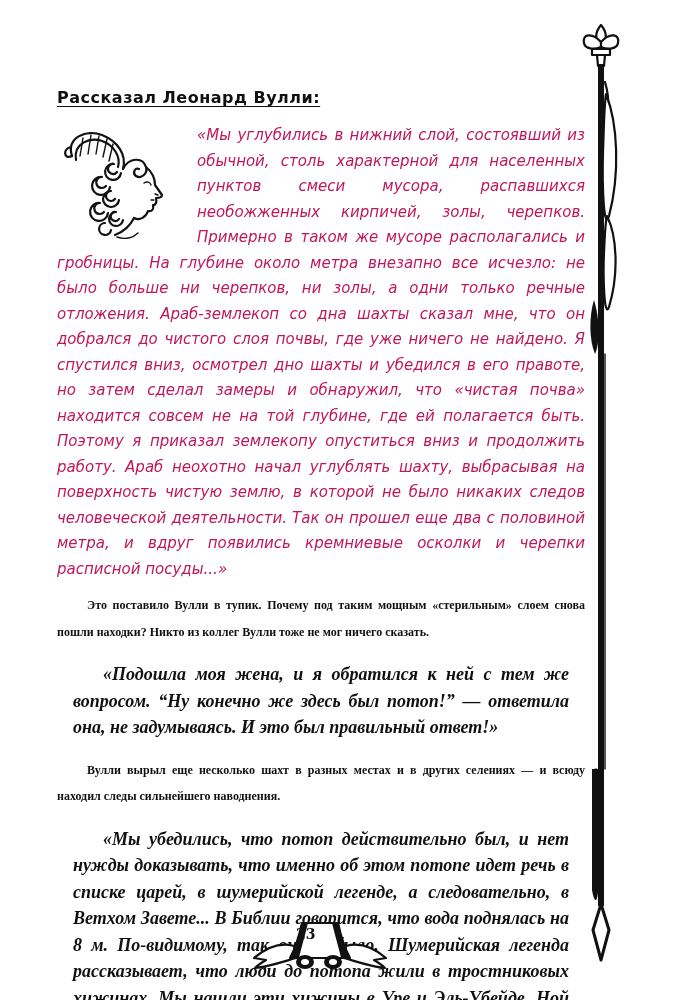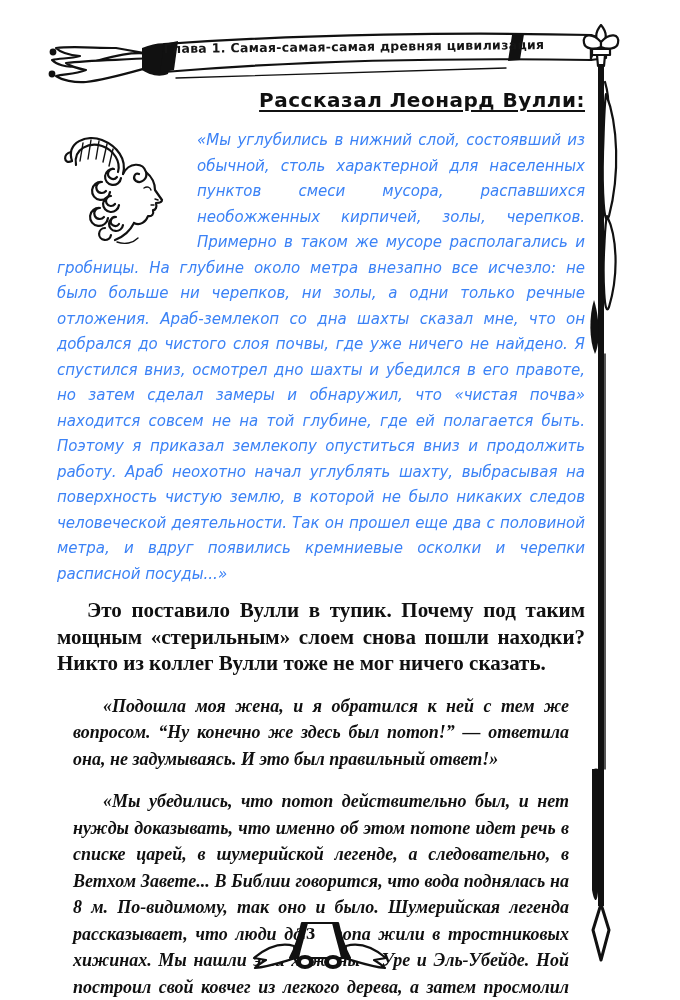--- a/index.html
+++ b/index.html
@@ -15,36 +15,36 @@
     position:absolute;left:108px;top:17px;width:400px;text-align:center;
     font-family:"DejaVu Sans", sans-serif;font-size:12.5px;font-weight:bold;
     letter-spacing:0.3px;color:#151515;transform:rotate(-0.6deg);
     white-space:nowrap;
   }
   
   .flagpole{position:absolute;left:572px;top:24px;width:64px;height:952px;}
   
   .content{position:absolute;left:57px;top:88px;width:528px;}
   .heading{
-    margin:0 0 16px 0;text-align:right;
+    margin:0 0 16px 0;text-align:left;
     font-family:"DejaVu Sans", sans-serif;font-weight:600;
-    font-size:20px;letter-spacing:0.5px;
+    font-size:16px;letter-spacing:0.5px;
     text-decoration:underline;text-underline-offset:3px;
   }
   .hand-quote{
     margin:0 0 10px 0;text-align:justify;
     font-family:"DejaVu Sans", sans-serif;font-style:italic;
-    font-size:15px;line-height:25.5px;color:#3b82f6;
+    font-size:15px;line-height:25.5px;color:#be185d;
   }
   .portrait{
     float:left;width:130px;height:118px;margin:2px 10px 4px 0;
   }
   .serif-para{
     margin:0;text-align:justify;text-indent:30px;
-    font-size:21px;line-height:26.5px;font-weight:700;color:#101010;
+    font-size:12px;line-height:26.5px;font-weight:700;color:#101010;
   }
   .serif-quote{
     margin:16px;text-align:justify;text-indent:30px;
     font-size:18px;line-height:26.5px;font-weight:700;font-style:italic;color:#101010;
   }
   
   .folio{position:absolute;left:250px;top:918px;width:140px;height:54px;}
   .folio svg{position:absolute;left:0;top:0;}
   .folio-number{
     position:absolute;left:46px;top:8px;width:48px;text-align:left;
@@ -53,40 +53,20 @@
   .ink{stroke:#111;fill:none;stroke-width:2.2;stroke-linecap:round;stroke-linejoin:round;}
   .ink-thin{stroke:#111;fill:none;stroke-width:1.4;stroke-linecap:round;}
   .ink-fill{fill:#111;stroke:none;}
   .paper-fill{fill:#fff;stroke:#111;stroke-width:2.2;stroke-linejoin:round;}
 </style>
 </head>
 <body>
 
 <div class="page">
 
-  <div class="banner-wrap">
-    <svg width="570" height="68" viewBox="0 0 570 68">
-
-      <path class="paper-fill" d="M104,32 C78,28 52,40 30,44 C20,46 10,42 6,38 C14,36 24,37 34,34 C22,33 14,30 10,26 C26,24 48,26 70,26 Z"></path>
-      <path class="paper-fill" d="M108,44 C86,50 60,58 40,60 C28,61 16,58 10,54 C20,52 30,52 40,48 C30,46 24,44 20,41 C44,38 80,38 104,36 Z"></path>
-      <circle class="ink-fill" cx="7" cy="30" r="3.4"></circle>
-      <circle class="ink-fill" cx="6" cy="52" r="3.4"></circle>
-      <path class="ink-fill" d="M96,26 C110,20 122,20 128,24 L122,52 C112,56 102,52 96,48 Z"></path>
-
-      <path class="paper-fill" d="M118,22 C260,12 420,10 545,13 L545,38 C420,36 260,38 118,50 Z"></path>
-
-      <path class="ink-fill" d="M118,22 L132,19 L128,48 L114,51 Z"></path>
-      <path class="ink-fill" d="M466,13 L478,12 L474,38 L462,39 Z"></path>
-
-      <path class="paper-fill" d="M545,13 L560,18 L560,36 L545,38 Z"></path>
-      <path class="ink-fill" d="M545,13 L552,25 L545,38 Z"></path>
-      <line class="ink-thin" x1="130" y1="56" x2="460" y2="46"></line>
-    </svg>
-    <div class="banner-title">Глава 1. Самая-самая-самая древняя цивилизация</div>
-  </div>
 
   <svg class="flagpole" viewBox="0 0 64 952">
 
     <path class="paper-fill" d="M29,1 C35,8 36,15 29,23 C22,15 23,8 29,1 Z"></path>
     <path class="paper-fill" d="M29,18 C20,8 10,10 12,19 C13,25 22,26 29,23 Z"></path>
     <path class="paper-fill" d="M29,18 C38,8 48,10 46,19 C45,25 36,26 29,23 Z"></path>
     <rect class="paper-fill" x="20" y="25" width="18" height="6"></rect>
     <path class="paper-fill" d="M25,31 L33,31 L32,42 L26,42 Z"></path>
 
     <rect class="ink-fill" x="26" y="40" width="6" height="842"></rect>
@@ -135,20 +115,21 @@
         <path class="ink" d="M66,95 A7,7 0 1 1 59,87 A4.5,4.5 0 1 0 62,94"></path>
         <path class="ink" d="M54,105 A6,6 0 1 1 48,98"></path>
 
         <path class="ink" d="M77,93 C73,101 66,107 58,110"></path>
         <path class="ink-thin" d="M60,112 C68,115 76,113 81,108"></path>
       </svg><span>«Мы углубились в нижний слой, состоявший из обычной, столь характерной для населенных пунктов смеси мусора, распавшихся необожженных кирпичей, золы, черепков. Примерно в таком же мусоре располагались и гробницы. На глубине около метра внезапно все исчезло: не было больше ни черепков, ни золы, а одни только речные отложения. Араб-землекоп со дна шахты сказал мне, что он добрался до чистого слоя почвы, где уже ничего не найдено. Я спустился вниз, осмотрел дно шахты и убедился в его правоте, но затем сделал замеры и обнаружил, что «чистая почва» находится совсем не на той глубине, где ей полагается быть. Поэтому я приказал землекопу опуститься вниз и продолжить работу. Араб неохотно начал углублять шахту, выбрасывая на поверхность чистую землю, в которой не было никаких следов человеческой деятельности. Так он прошел еще два с половиной метра, и вдруг появились кремниевые осколки и черепки расписной посуды...»</span>
     </p>
 
     <p class="serif-para">Это поставило Вулли в тупик. Почему под таким мощным «стерильным» слоем снова пошли находки? Никто из коллег Вулли тоже не мог ничего сказать.</p>
     <p class="serif-quote">«Подошла моя жена, и я обратился к ней с тем же вопросом. “Ну конечно же здесь был потоп!” — ответила она, не задумываясь. И это был правильный ответ!»</p>
+    <p class="serif-para">Вулли вырыл еще несколько шахт в разных местах и в других селениях — и всюду находил следы сильнейшего наводнения.</p>
     <p class="serif-quote">«Мы убедились, что потоп действительно был, и нет нужды доказывать, что именно об этом потопе идет речь в списке царей, в шумерийской легенде, а следовательно, в Ветхом Завете... В Библии говорится, что вода поднялась на 8 м. По-видимому, так оно и было. Шумерийская легенда рассказывает, что люди до потопа жили в тростниковых хижинах. Мы нашли эти хижины в Уре и Эль-Убейде. Ной построил свой ковчег из легкого дерева, а затем просмолил его битумом. Как раз в</p>
 
   </div>
 
   <div class="folio">
     <svg width="140" height="54" viewBox="0 0 140 54">
 
       <path class="paper-fill" d="M44,28 C30,24 16,30 4,40 L16,42 C11,45 8,47 5,50 C18,49 32,44 46,40 Z"></path>
       <path class="paper-fill" d="M96,28 C110,24 124,30 136,40 L124,42 C129,45 132,47 135,50 C122,49 108,44 94,40 Z"></path>
 

